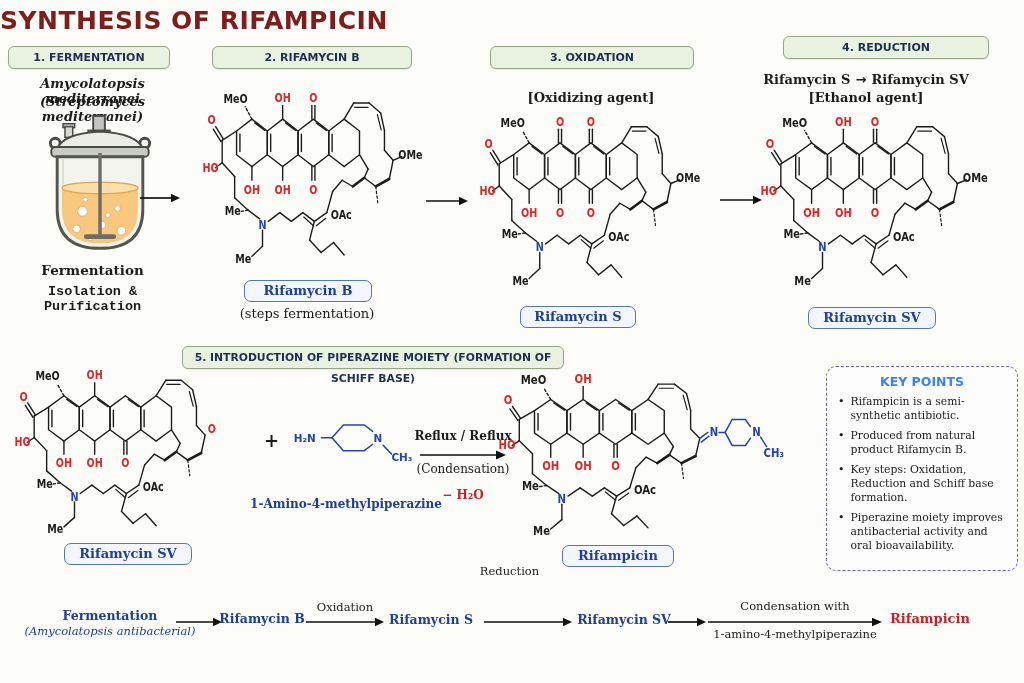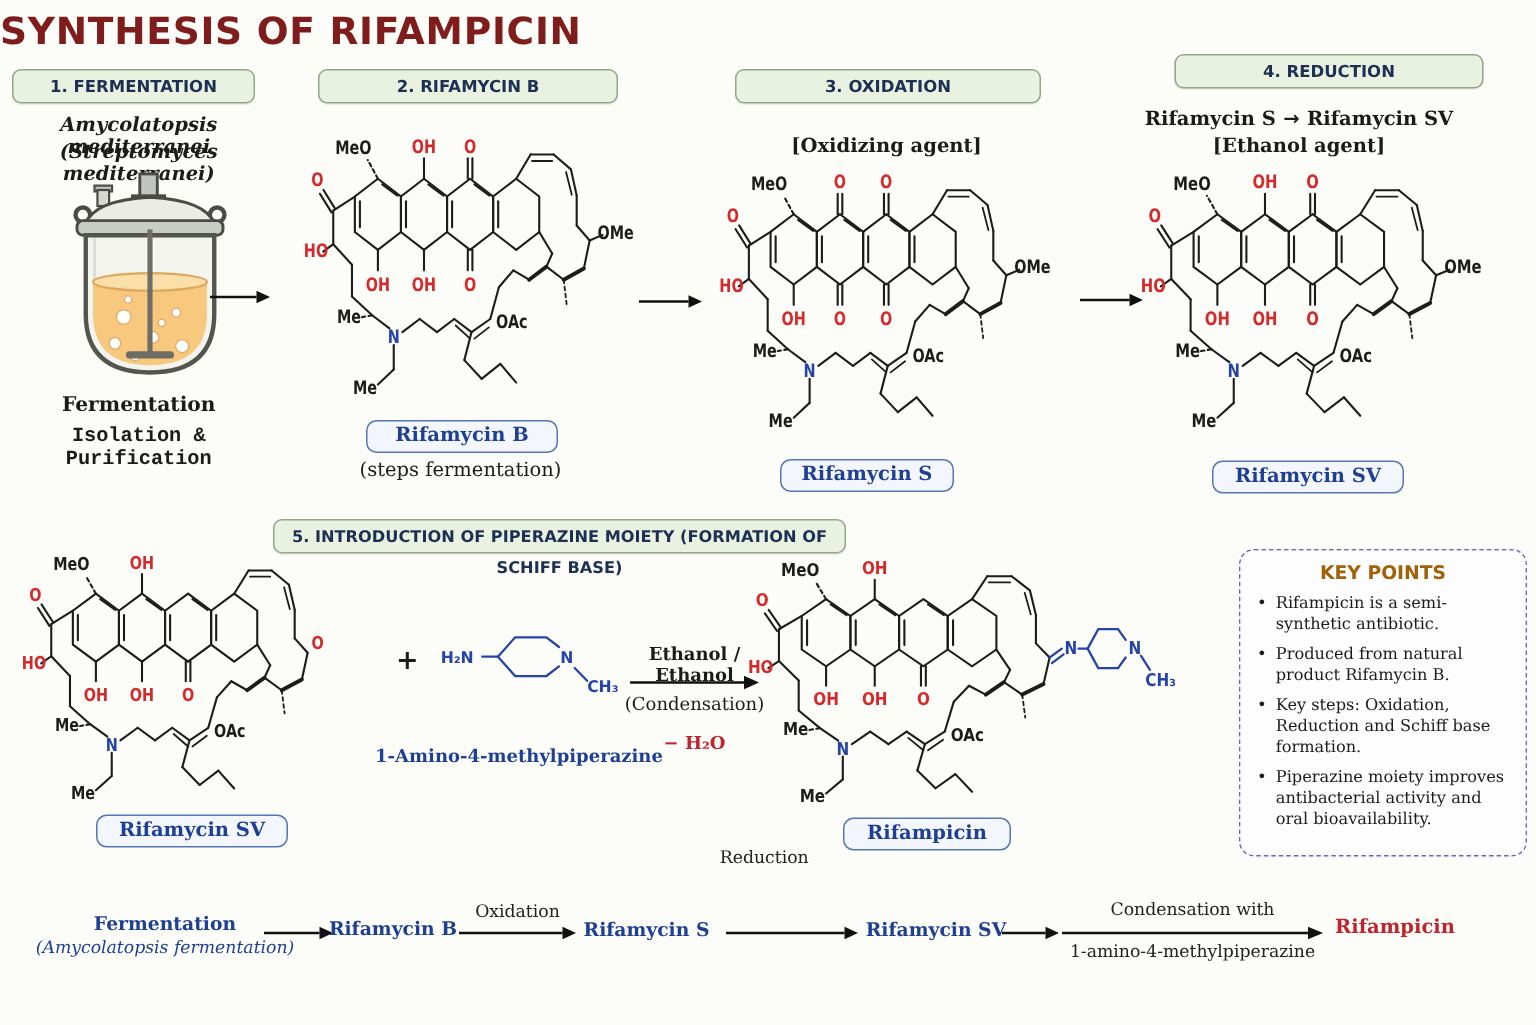--- a/index.html
+++ b/index.html
@@ -18,21 +18,21 @@
   .txt{font-size:13px;}
   .semib{font-weight:600;}
   .ital{font-style:italic;}
   .blue{color:#1e3f94;}
   .red{color:#c0232c;}
   .arr line{stroke:#111;stroke-width:1.7;}
   .arr polygon{fill:#111;}
   .rarr{font-family:"DejaVu Sans",sans-serif;padding:0 5px;}
   .struct svg{display:block;width:100%;height:100%;}
   .kp{border:1.6px dashed #6f60c5;border-radius:10px;background:#fdfdfd;}
-  .kp-title{font-family:"DejaVu Sans",sans-serif;font-weight:bold;font-size:12.5px;color:#a16207;text-align:center;margin-top:7px;}
+  .kp-title{font-family:"DejaVu Sans",sans-serif;font-weight:bold;font-size:12.5px;color:#3b82f6;text-align:center;margin-top:7px;}
   .kp-item{display:flex;gap:6px;margin:6px 9px 0 11px;font-size:10.8px;line-height:1.3;}
   .kp-item .dot{font-size:11px;line-height:1.3;}
   .sum{border:1.6px solid #e2a84c;border-radius:8px;background:#fdf9ec;}
   .sum-title{font-family:"DejaVu Sans",sans-serif;font-weight:bold;font-size:13px;color:#c0232c;text-align:center;margin-top:5px;}
   .flow{font-size:12.5px;font-weight:600;}
   .flow-lbl{font-size:11.5px;color:#222;font-weight:400;}
 </style>
 </head>
 <body>
 
@@ -423,21 +423,21 @@
         <polyline points="46,40 57,28 77,28 85,34" fill="none" stroke="#2644a8" stroke-width="1.5" stroke-linecap="round" vector-effect="non-scaling-stroke"></polyline>
         <polyline points="46,40 57,52 77,52 85,46" fill="none" stroke="#2644a8" stroke-width="1.5" stroke-linecap="round" vector-effect="non-scaling-stroke"></polyline>
         <polyline points="95,47 103,55" fill="none" stroke="#2644a8" stroke-width="1.5" stroke-linecap="round" vector-effect="non-scaling-stroke"></polyline>
         <text x="20" y="44" text-anchor="middle" font-family="&quot;DejaVu Sans&quot;, sans-serif" font-size="10" font-weight="bold" fill="#2644a8">H₂N</text>
         <text x="90" y="44" text-anchor="middle" font-family="&quot;DejaVu Sans&quot;, sans-serif" font-size="10" font-weight="bold" fill="#2644a8">N</text>
         <text x="113" y="62" text-anchor="middle" font-family="&quot;DejaVu Sans&quot;, sans-serif" font-size="10" font-weight="bold" fill="#2644a8">CH₃</text>
       </svg>
     </div>
   <div class="abs ctr semib blue" style="left:248px;top:497px;width:196px;font-size:12px;">1-Amino-4-methylpiperazine</div>
 
-  <div class="abs ctr semib" style="left:406px;top:429px;width:114px;font-size:12px;">Ethanol / Ethanol</div>
+  <div class="abs ctr semib" style="left:406px;top:429px;width:114px;font-size:12px;">Reflux / Reflux</div>
   <svg class="abs arr" style="left:420px;top:448px;" width="86" height="14" viewBox="0 0 86 14">
       <line x1="0" y1="7" x2="76" y2="7"></line>
       <polygon points="76,2.5 86,7 76,11.5"></polygon>
     </svg>
   <div class="abs ctr" style="left:400px;top:462px;width:126px;font-size:12px;">(Condensation)</div>
   <div class="abs ctr semib red" style="left:400px;top:488px;width:126px;font-size:12px;">− H₂O</div>
 
   <div class="abs struct" style="left:498px;top:370px;width:294px;height:172px;">
       <svg viewBox="-8 34 290 146" preserveAspectRatio="none">
         <polyline points="44,59 60,68.5 60,87.5 44,97 28,87.5 28,68.5 44,59" fill="none" stroke="#1c1c1c" stroke-width="1.4" stroke-linecap="round" vector-effect="non-scaling-stroke"></polyline>
@@ -536,21 +536,21 @@
         <span class="dot">•</span>
         <span>Key steps: Oxidation, Reduction and Schiff base formation.</span>
       </div>
     <div class="kp-item">
         <span class="dot">•</span>
         <span>Piperazine moiety improves antibacterial activity and oral bioavailability.</span>
       </div>
   </div>
 
   <div class="abs ctr flow blue" style="left:40px;top:608px;width:140px;">Fermentation</div>
-  <div class="abs ctr blue ital" style="left:22px;top:624px;width:176px;font-size:11.5px;">(Amycolatopsis fermentation)</div>
+  <div class="abs ctr blue ital" style="left:22px;top:624px;width:176px;font-size:11.5px;">(Amycolatopsis antibacterial)</div>
   <svg class="abs arr" style="left:176px;top:616px;" width="46" height="12" viewBox="0 0 46 12">
       <line x1="0" y1="6" x2="37" y2="6"></line>
       <polygon points="37,1.8 46,6 37,10.2"></polygon>
     </svg>
   <div class="abs ctr flow blue" style="left:212px;top:611px;width:100px;">Rifamycin B</div>
   <div class="abs ctr flow-lbl" style="left:304px;top:600px;width:82px;">Oxidation</div>
   <svg class="abs arr" style="left:306px;top:616px;" width="78" height="12" viewBox="0 0 78 12">
       <line x1="0" y1="6" x2="69" y2="6"></line>
       <polygon points="69,1.8 78,6 69,10.2"></polygon>
     </svg>

